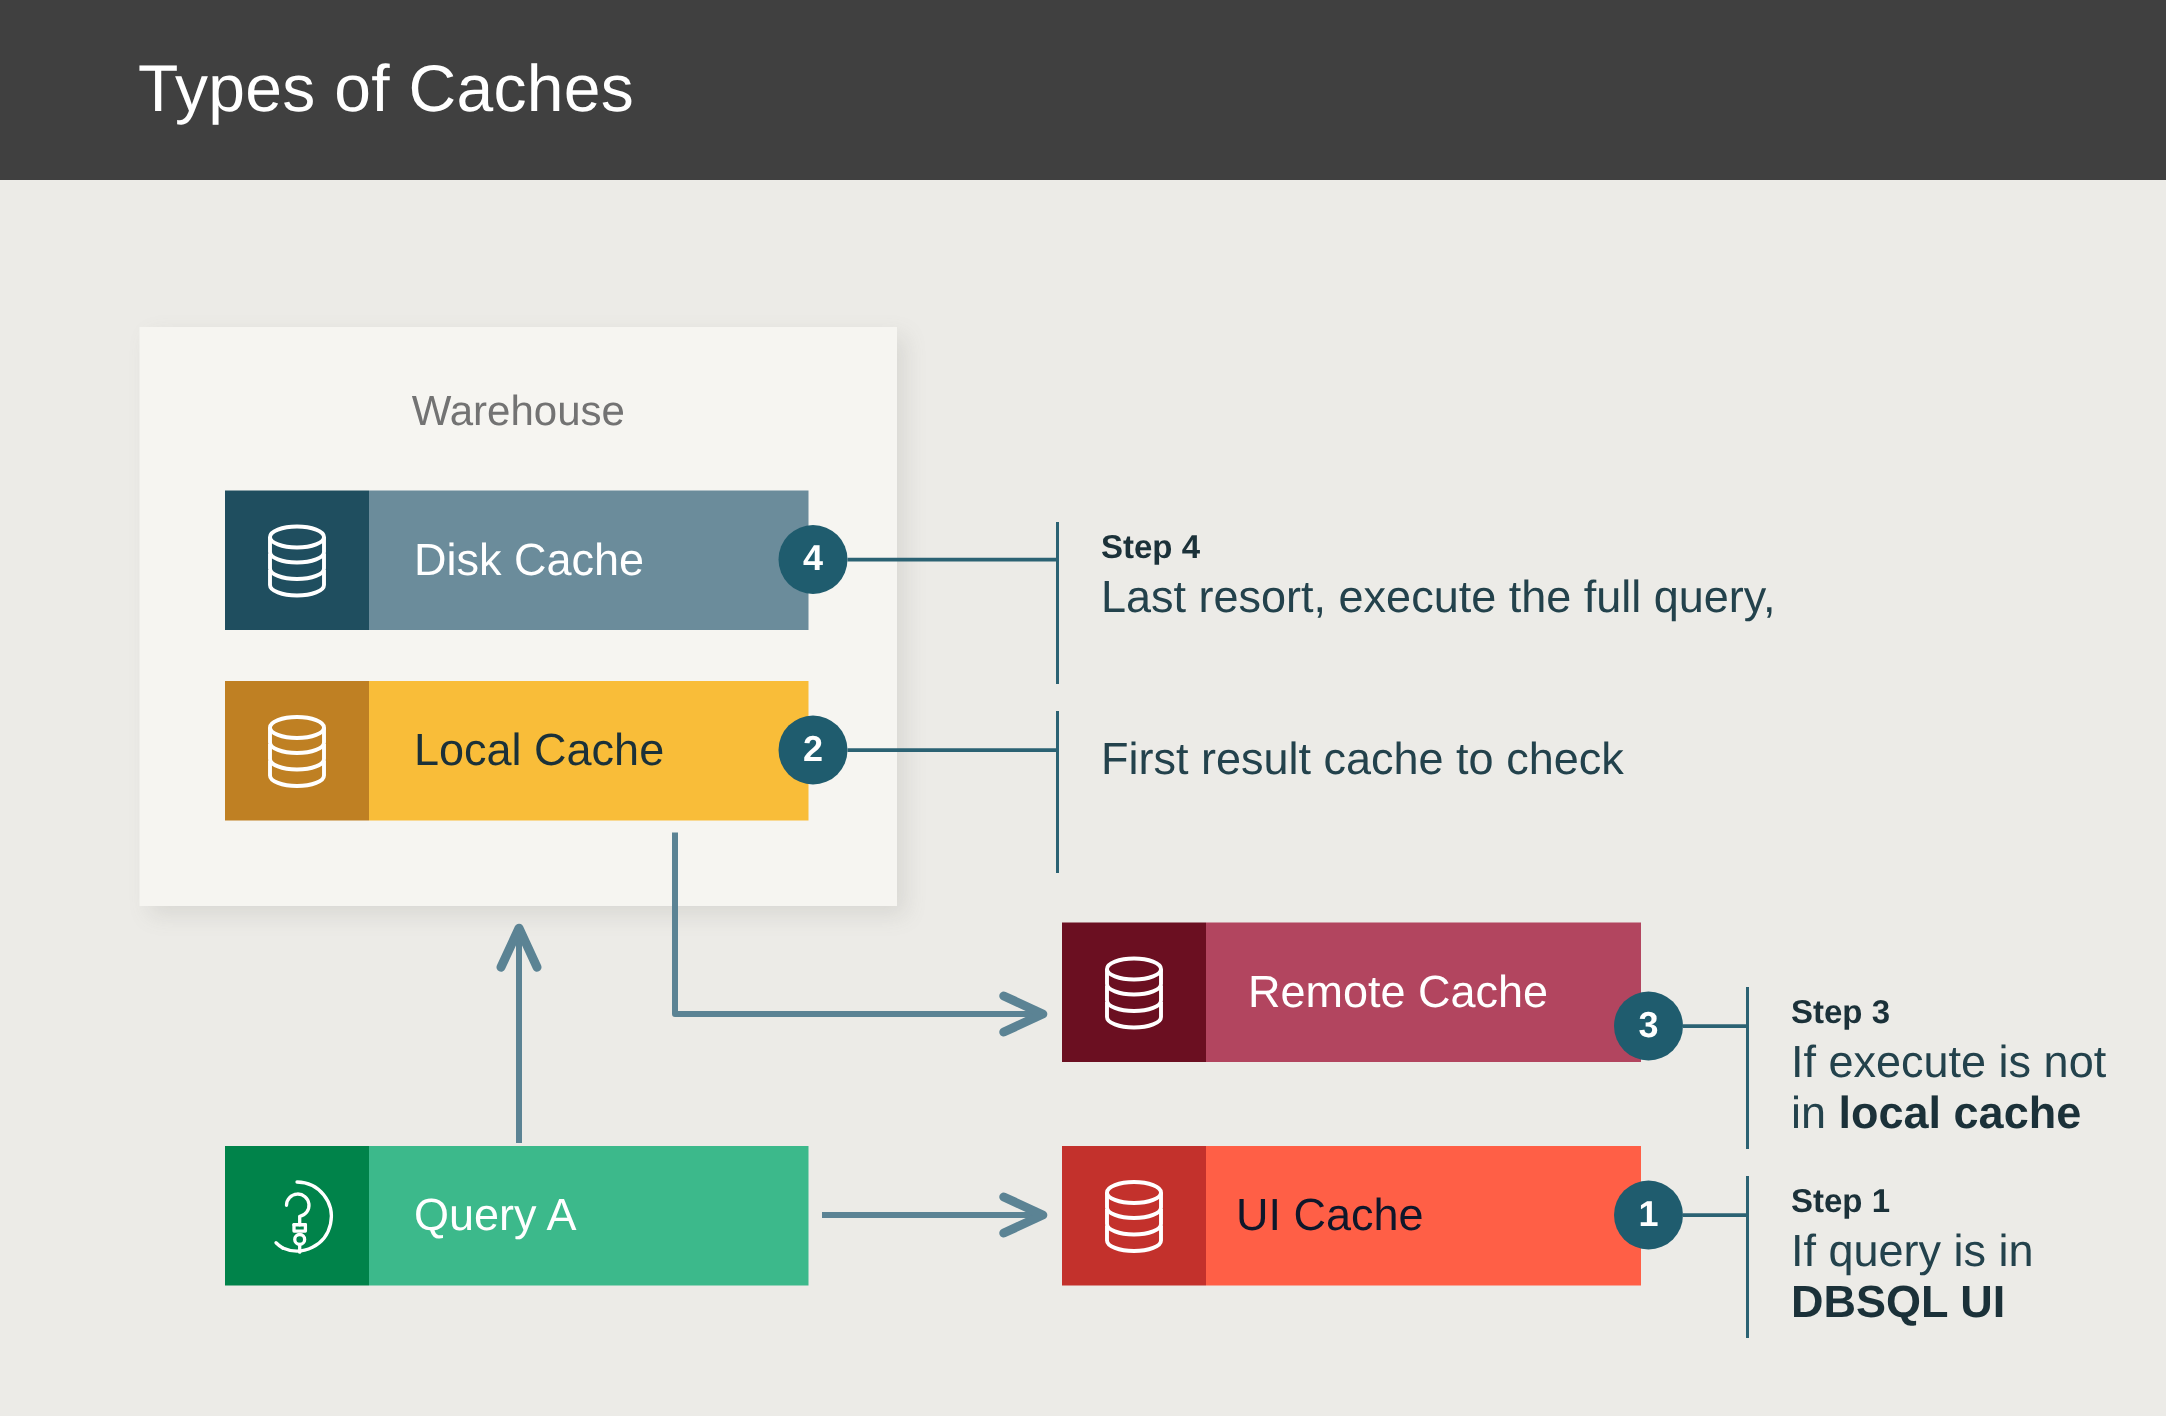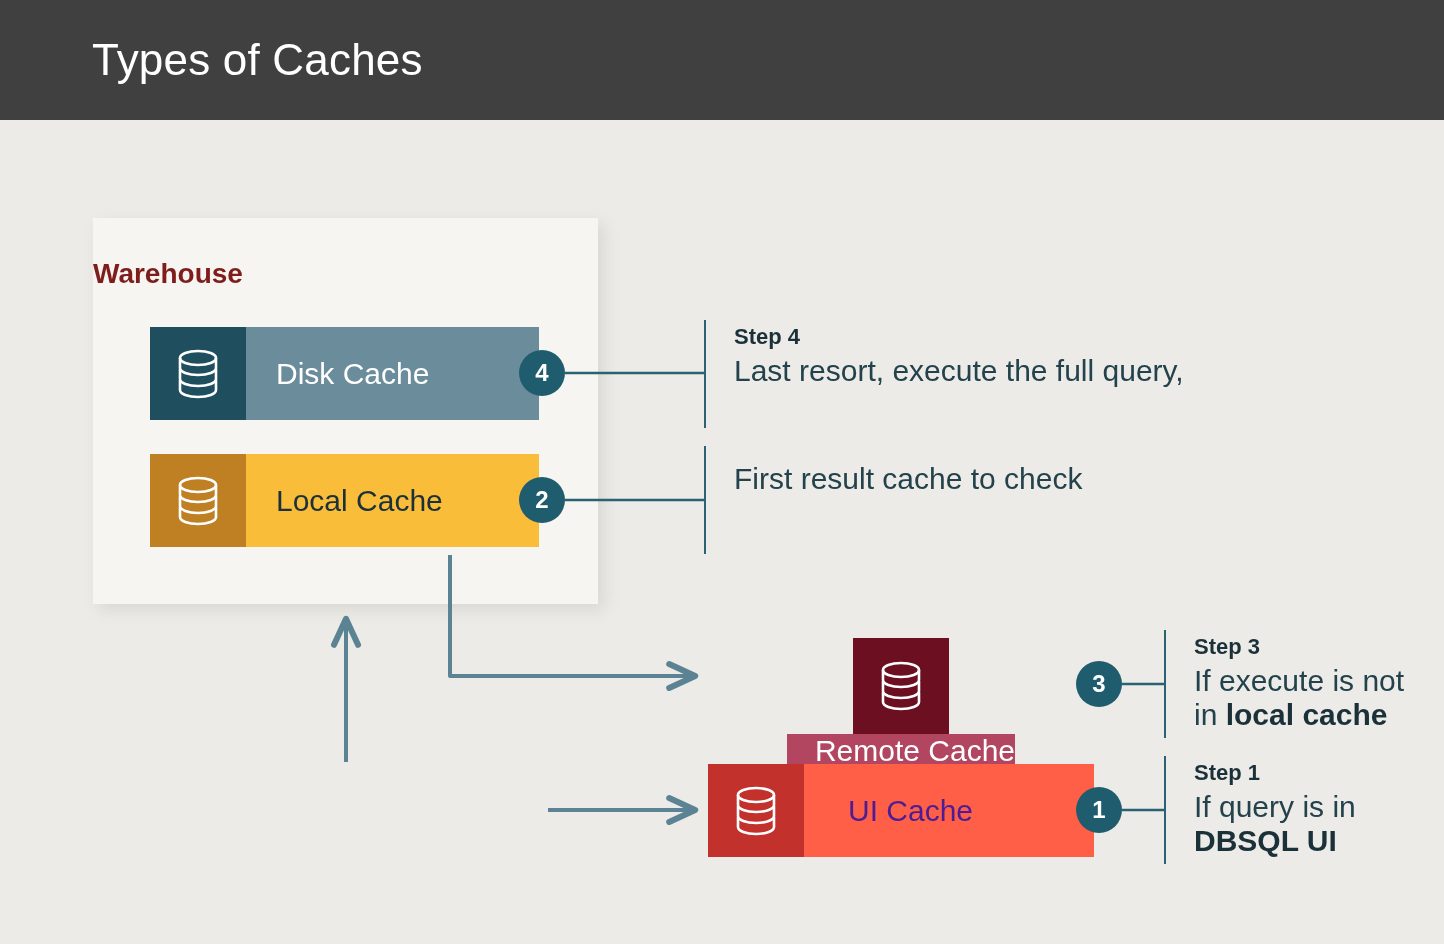--- a/index.html
+++ b/index.html
@@ -24,53 +24,53 @@
   }
 
   
   .warehouse-panel {
     position: absolute; left: 93px; top: 218px; width: 505px; height: 386px;
     background: #f6f5f1;
     box-shadow: 6px 6px 14px rgba(120,120,110,0.16);
   }
   .warehouse-label {
     position: absolute; left: 0; top: 40px; width: 505px;
-    font-size: 28px; color: #7f1d1d; font-weight: 700;
+    text-align: center; font-size: 28px; color: #737373; font-weight: 400;
   }
 
   
   .bar { position: absolute; display: flex; align-items: center; height: 93px; }
   .bar-icon {
     width: 96px; height: 93px; flex: 0 0 96px;
     display: flex; align-items: center; justify-content: center;
   }
   .bar-body {
     flex: 1 1 auto; height: 93px; display: flex; align-items: center;
   }
   .bar-label {
     font-size: 30px; font-weight: 400; padding-left: 30px; white-space: nowrap;
   }
 
   
   #bar-disk  { left: 150px; top: 327px; width: 389px; }
   #bar-local { left: 150px; top: 454px; width: 389px; }
-  #bar-remote{ left: 708px; top: 638px; width: 386px; flex-direction: column; }
+  #bar-remote{ left: 708px; top: 615px; width: 386px; }
   #bar-ui    { left: 708px; top: 764px; width: 386px; }
   #bar-query { left: 150px; top: 764px; width: 389px; }
 
   
   .badge {
     position: absolute; width: 46px; height: 46px; border-radius: 50%;
     background: #1f5c6e; color: #ffffff;
     display: flex; align-items: center; justify-content: center;
     font-size: 24px; font-weight: 700; line-height: 1;
   }
 
   
-  .step-block { position: absolute; }
+  .step-block { position: absolute; margin-top: 28px; }
   .step-bracket {
     position: absolute; left: 0; top: 0; width: 2px; background: #2b6273;
   }
   .step-text { position: absolute; left: 30px; top: 0; }
   .step-title {
     font-size: 22px; font-weight: 700; color: #1b3139; line-height: 34px;
   }
   .step-desc {
     font-size: 30px; font-weight: 400; color: #23424c; line-height: 34px;
   }
@@ -167,25 +167,43 @@
       <svg width="46" height="52" viewBox="0 0 46 52">
         <g fill="none" stroke="#ffffff" stroke-width="2.6">
           <ellipse cx="23" cy="10" rx="18" ry="7"></ellipse>
           <path d="M5,10 v10 a18,7 0 0 0 36,0 v-10"></path>
           <path d="M5,21 v10 a18,7 0 0 0 36,0 v-10"></path>
           <path d="M5,32 v10 a18,7 0 0 0 36,0 v-10"></path>
         </g>
       </svg>
     </div>
     <div class="bar-body" style="background:#ff5f46">
-      <span class="bar-label" style="color:#4c1d95; padding-left:44px;">UI Cache</span>
+      <span class="bar-label" style="color:#0f172a; padding-left:20px;">UI Cache</span>
     </div>
   </div>
   <div class="badge" style="left:1076px; top:787px;">1</div>
 
+  <div class="bar" id="bar-query">
+    <div class="bar-icon" style="background:#00834a">
+      <svg width="56" height="56" viewBox="0 0 56 56">
+        <g fill="none" stroke="#ffffff" stroke-width="2.2" stroke-linecap="round" stroke-linejoin="round">
+          <path d="M28,5 a23,23 0 1 1 -9.5,44"></path>
+          <path d="M18.5,49 a23,23 0 0 1 -4.5,-3.5"></path>
+          <path d="M21,20.5 a7.5,7.5 0 1 1 8.8,7.4 v5.6"></path>
+          <path d="M26,33.5 h7.6"></path>
+          <path d="M26,33.5 v4.2 h7.6 v-4.2"></path>
+          <circle cx="29.8" cy="43.3" r="3.3"></circle>
+          <path d="M29.8,46.6 v5.2"></path>
+        </g>
+      </svg>
+    </div>
+    <div class="bar-body" style="background:#3cb98b">
+      <span class="bar-label" style="color:#ffffff">Query A</span>
+    </div>
+  </div>
 
   <div class="step-block" style="left:704px; top:320px; width:520px; height:108px;">
     <div class="step-bracket" style="height:108px;"></div>
     <div class="step-text">
       <div class="step-title">Step 4</div>
       <div class="step-desc">Last resort, execute the full query,</div>
     </div>
   </div>
 
   <div class="step-block" style="left:704px; top:446px; width:520px; height:108px;">

